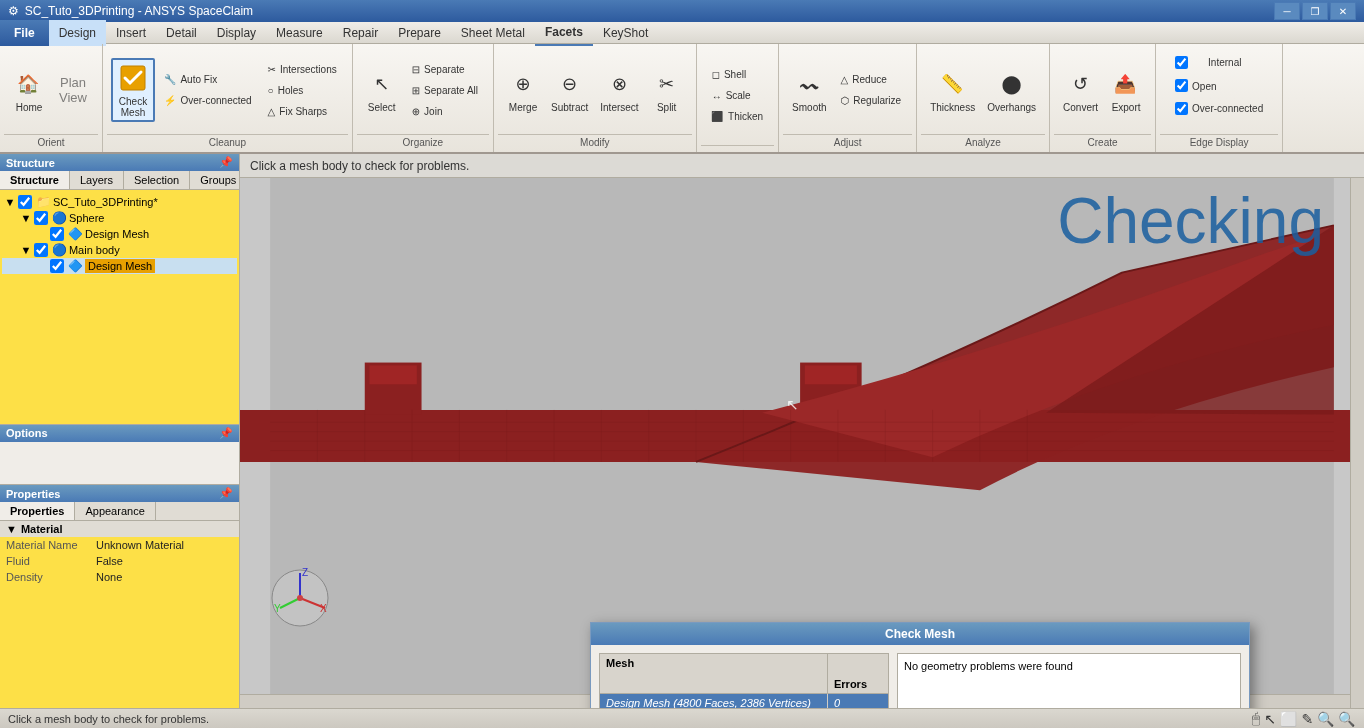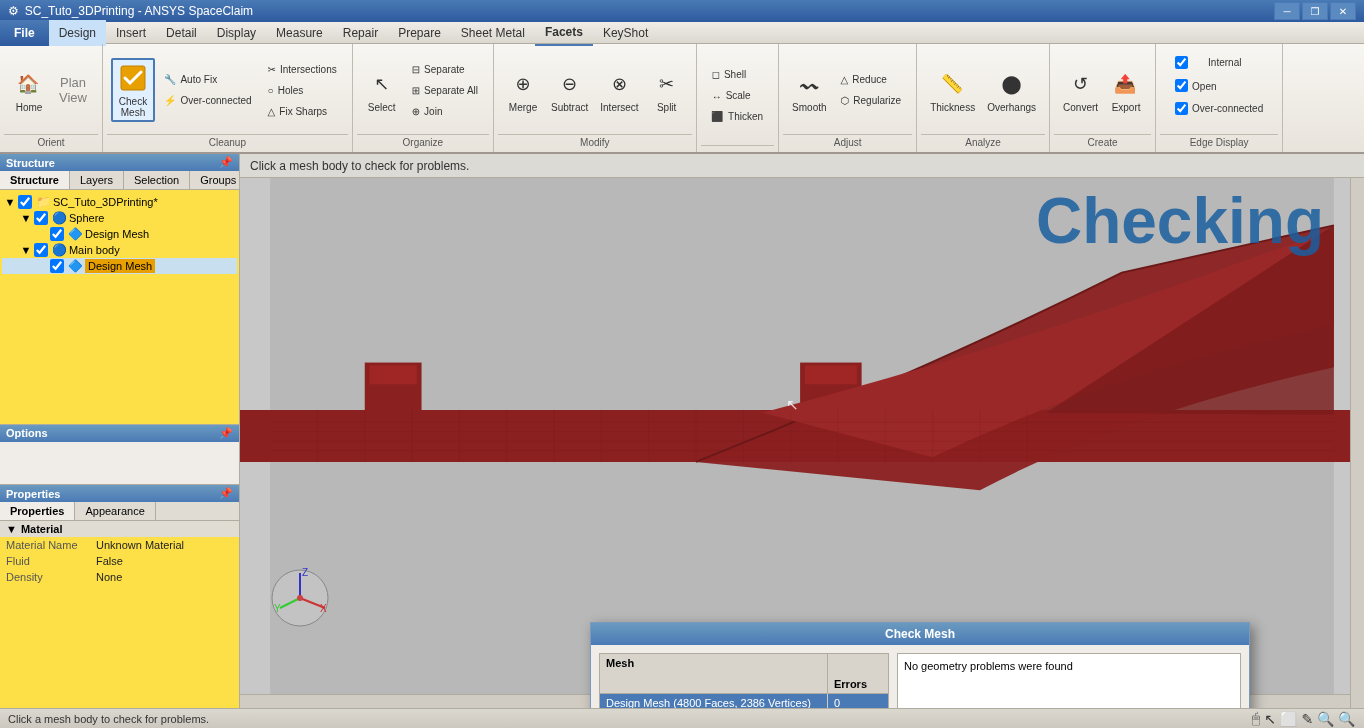--- a/index.html
+++ b/index.html
@@ -244,21 +244,21 @@
       padding: 0 10px;
       font-size: 12px;
       color: #333;
       z-index: 5;
     }
     #checking-text {
       position: absolute;
       top: 30px;
       right: 40px;
       font-size: 64px;
-      font-weight: bold;
+      font-weight: normal;
       color: #1a5fa0;
       z-index: 4;
       opacity: 0.85;
     }
 
     
     #mesh-view {
       position: absolute;
       top: 24px; left: 0; right: 0; bottom: 0;
       background: #c8c8c8;
@@ -339,21 +339,21 @@
     }
     .table-col-header:last-child { border-right: none; margin-top: 21px; }
     .table-body {
       border: 1px solid #b0aca0;
       min-height: 130px;
     }
     .table-row {
       display: flex;
       cursor: pointer;
     }
-    .table-row.selected { background: #4a7ab5; color: white; }
+    .table-row.selected { background: #4a7ab5; color: white; font-style: italic; }
     .table-cell {
       padding: 3px 6px;
       font-size: 11px;
       flex: 1;
       border-right: 1px solid #d0ccc4;
     }
     .table-cell:last-child { border-right: none; }
     #message-panel {
       flex: 1;
     }

